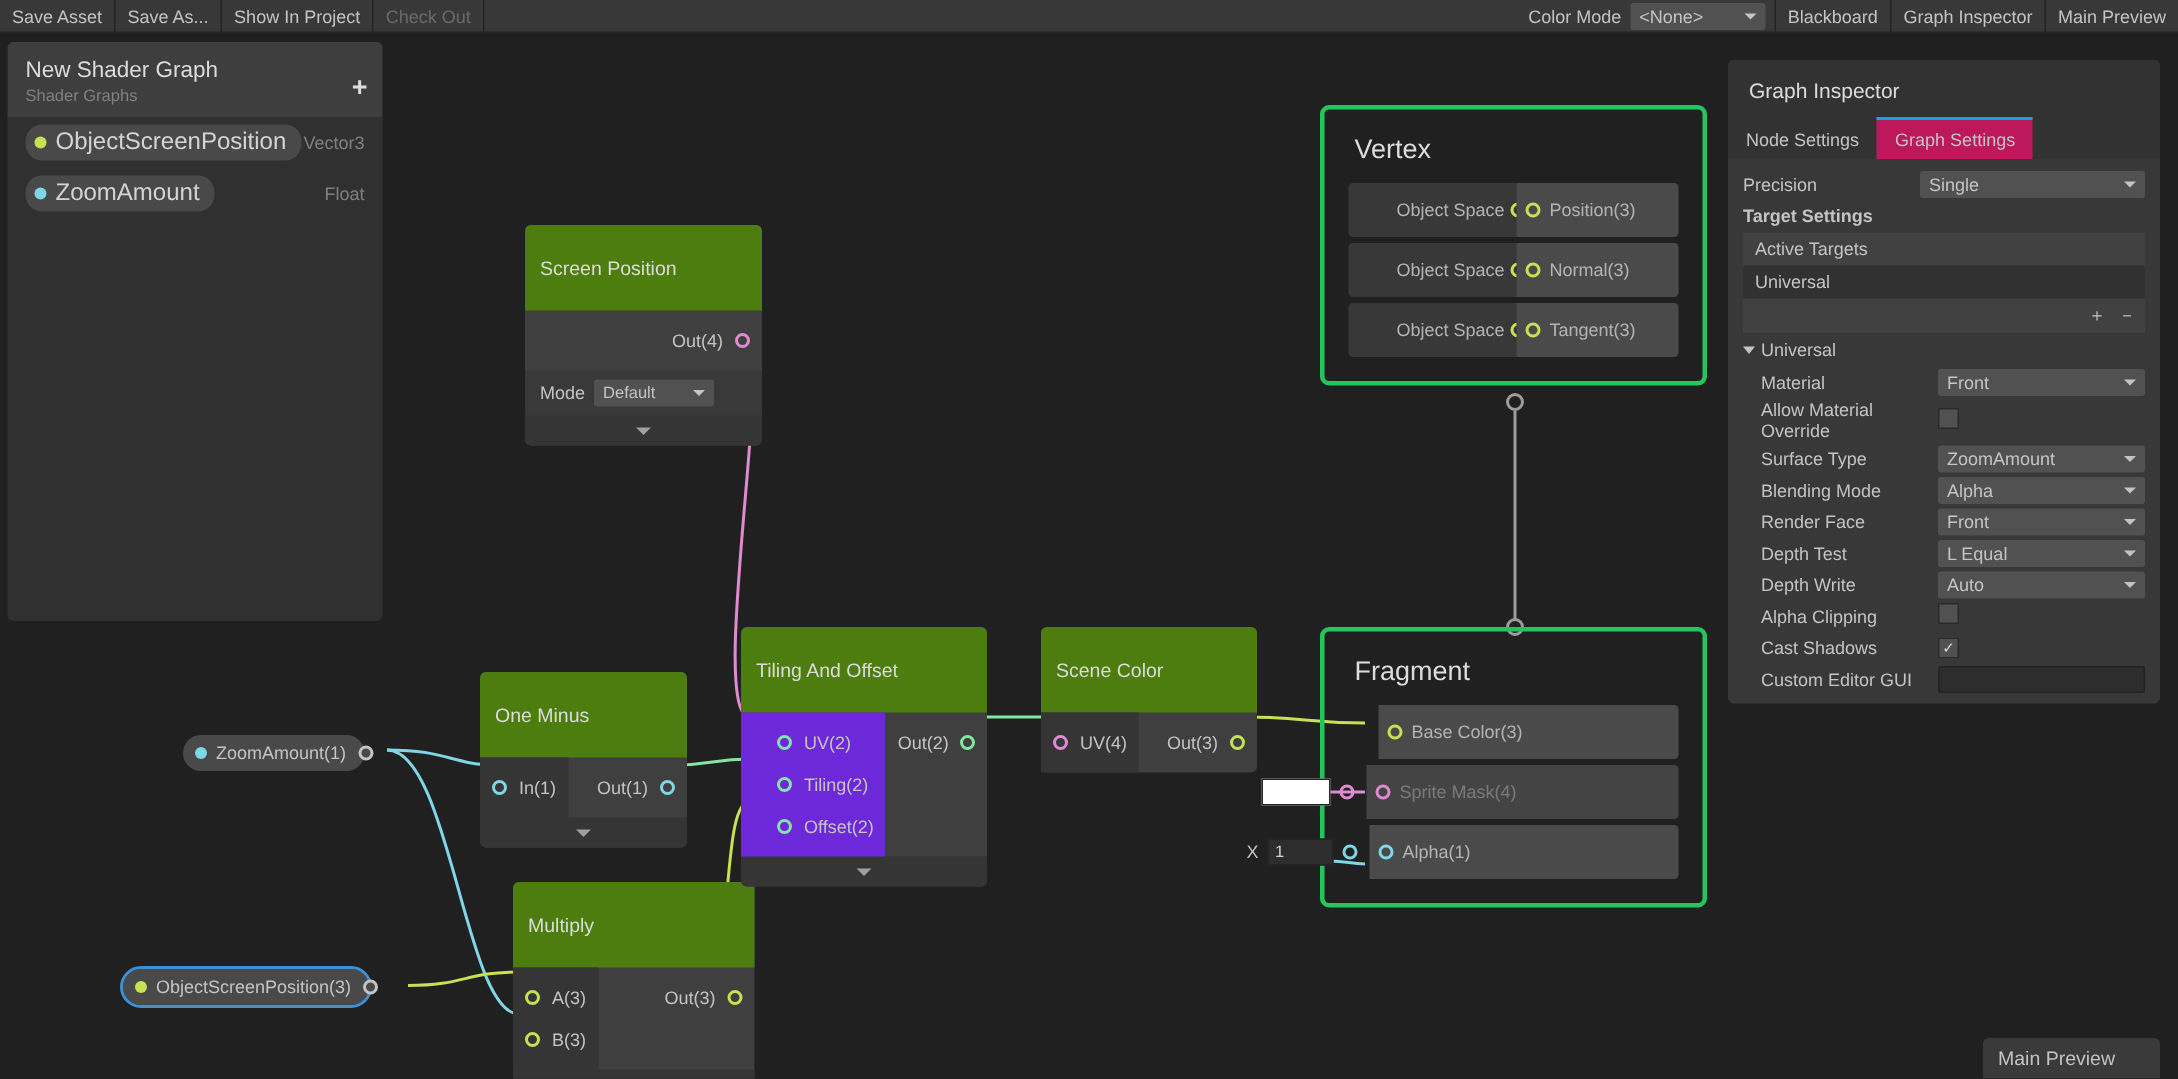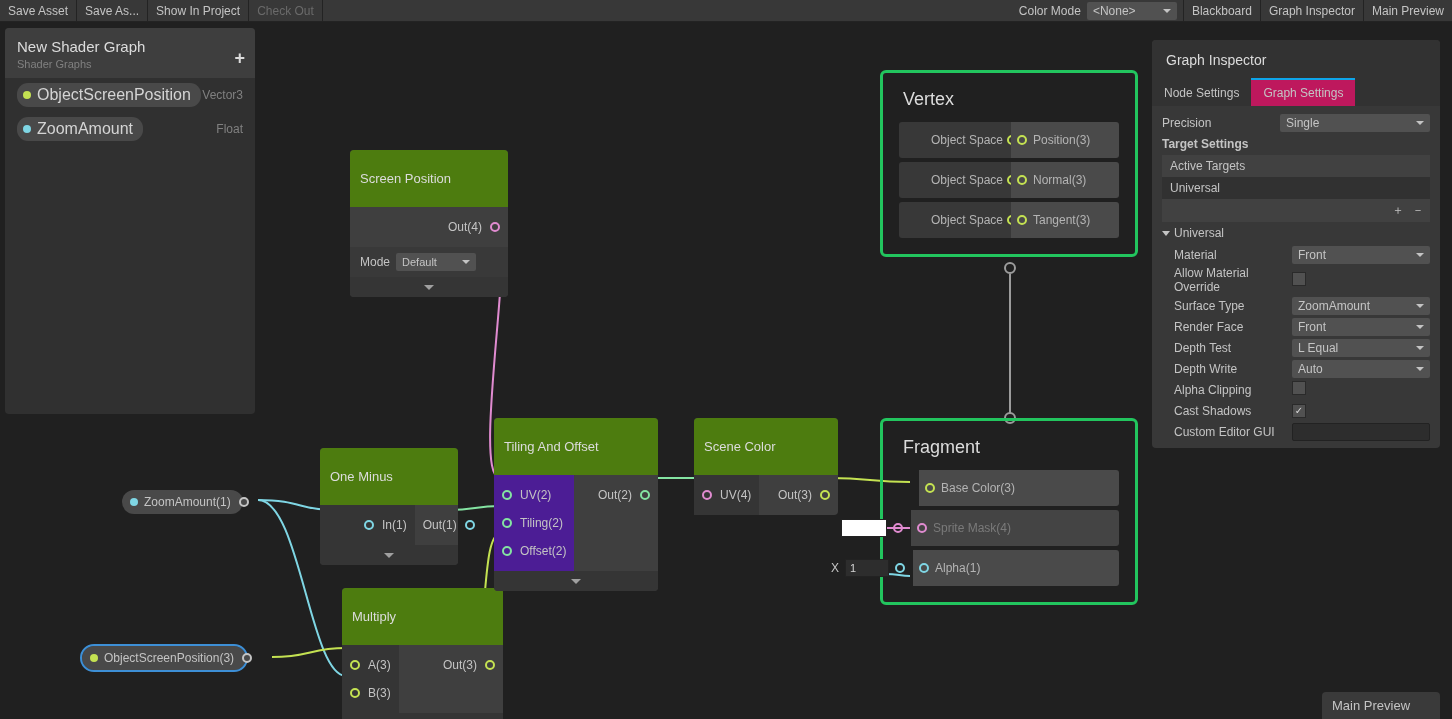--- a/index.html
+++ b/index.html
@@ -183,21 +183,21 @@
 
 <div class="ptoken selected" style="left:82px; top:646px;">
   <span class="pill-dot dot-yellow"></span>
   <span>ObjectScreenPosition(3)</span>
   <span class="out-port port-yellow"></span>
 </div>
 
 <div class="node" style="left:320px; top:448px; width:138px;">
   <div class="node-header">One Minus</div>
   <div class="node-body">
-    <div class="node-col" style="background:#353535;padding-left:36px;">
+    <div class="node-col" style="background:#353535;">
       <div class="slot in">
         <span class="port port-cyan"></span>
         <span>In(1)</span>
       </div>
     </div>
     <div class="node-col" style="flex:1;">
       <div class="slot out">
         <span>Out(1)</span>
         <span class="port port-cyan"></span>
       </div>
@@ -229,21 +229,21 @@
     </div>
   </div>
   <div class="node-footer">
       <span class="chev"></span>
     </div>
 </div>
 
 <div class="node" style="left:494px; top:418px; width:164px;">
   <div class="node-header">Tiling And Offset</div>
   <div class="node-body">
-    <div class="node-col" style="background:#4c1d95;">
+    <div class="node-col" style="background:#6d28d9;padding-left:16px;">
       <div class="slot in">
         <span class="port port-float"></span>
         <span>UV(2)</span>
       </div>
       <div class="slot in">
         <span class="port port-float"></span>
         <span>Tiling(2)</span>
       </div>
       <div class="slot in">
         <span class="port port-float"></span>
@@ -396,20 +396,29 @@
       <div class="irow">
           <div class="lbl">Surface Type</div>
           <div class="ctrl">
             <div class="idrop">
               <span>ZoomAmount</span>
               <span class="arrow-down"></span>
             </div>
           </div>
         </div>
       <div class="irow">
+          <div class="lbl">Blending Mode</div>
+          <div class="ctrl">
+            <div class="idrop">
+              <span>Alpha</span>
+              <span class="arrow-down"></span>
+            </div>
+          </div>
+        </div>
+      <div class="irow">
           <div class="lbl">Render Face</div>
           <div class="ctrl">
             <div class="idrop">
               <span>Front</span>
               <span class="arrow-down"></span>
             </div>
           </div>
         </div>
       <div class="irow">
           <div class="lbl">Depth Test</div>

